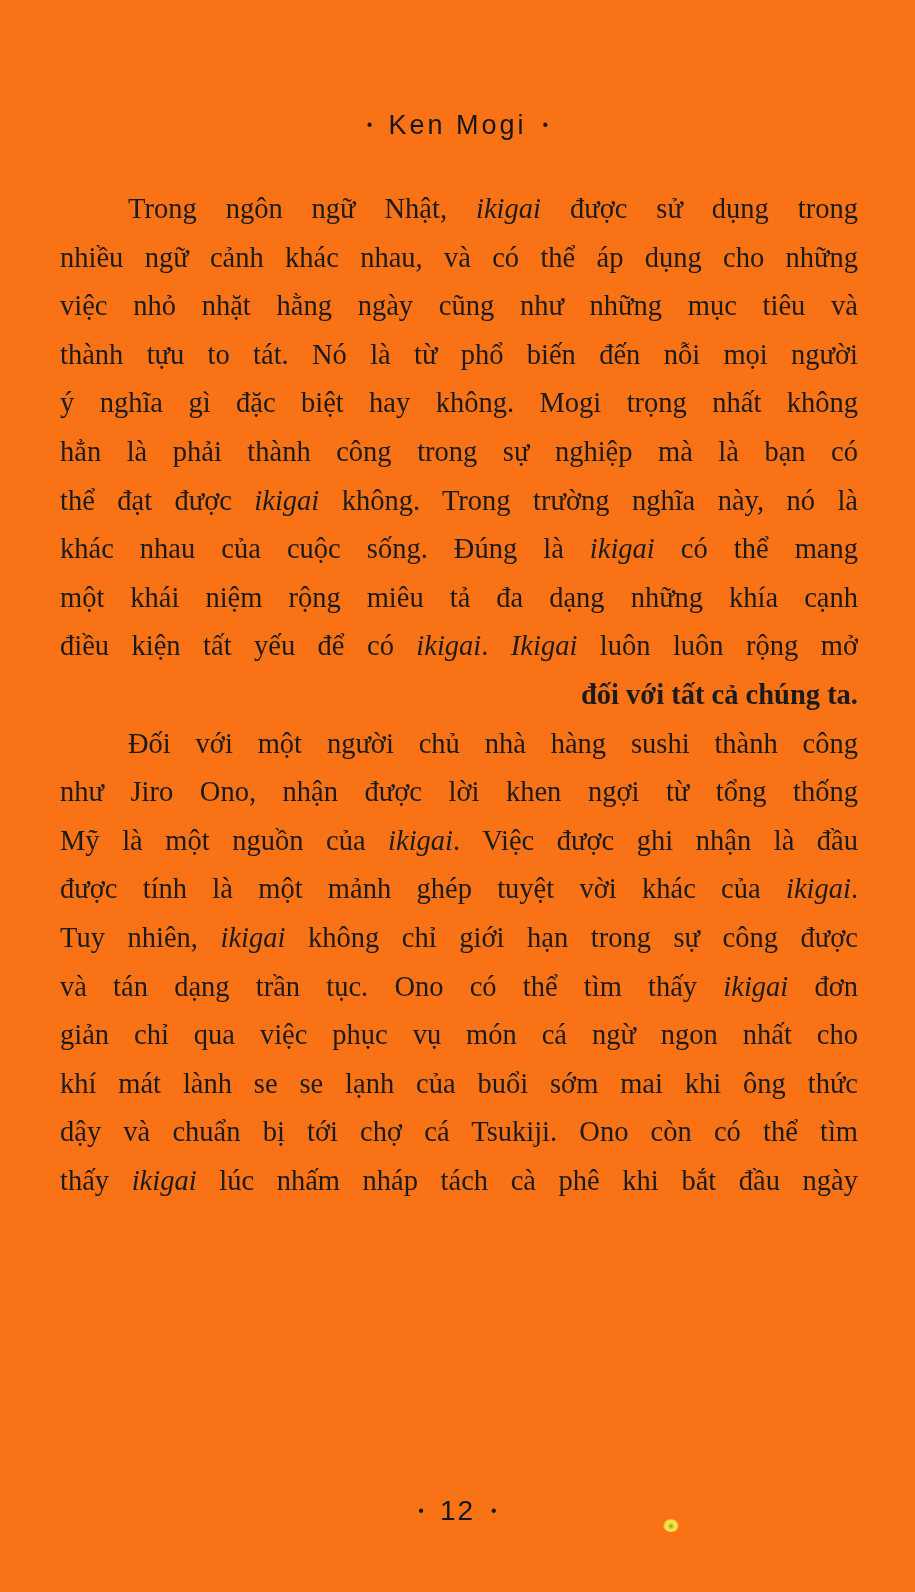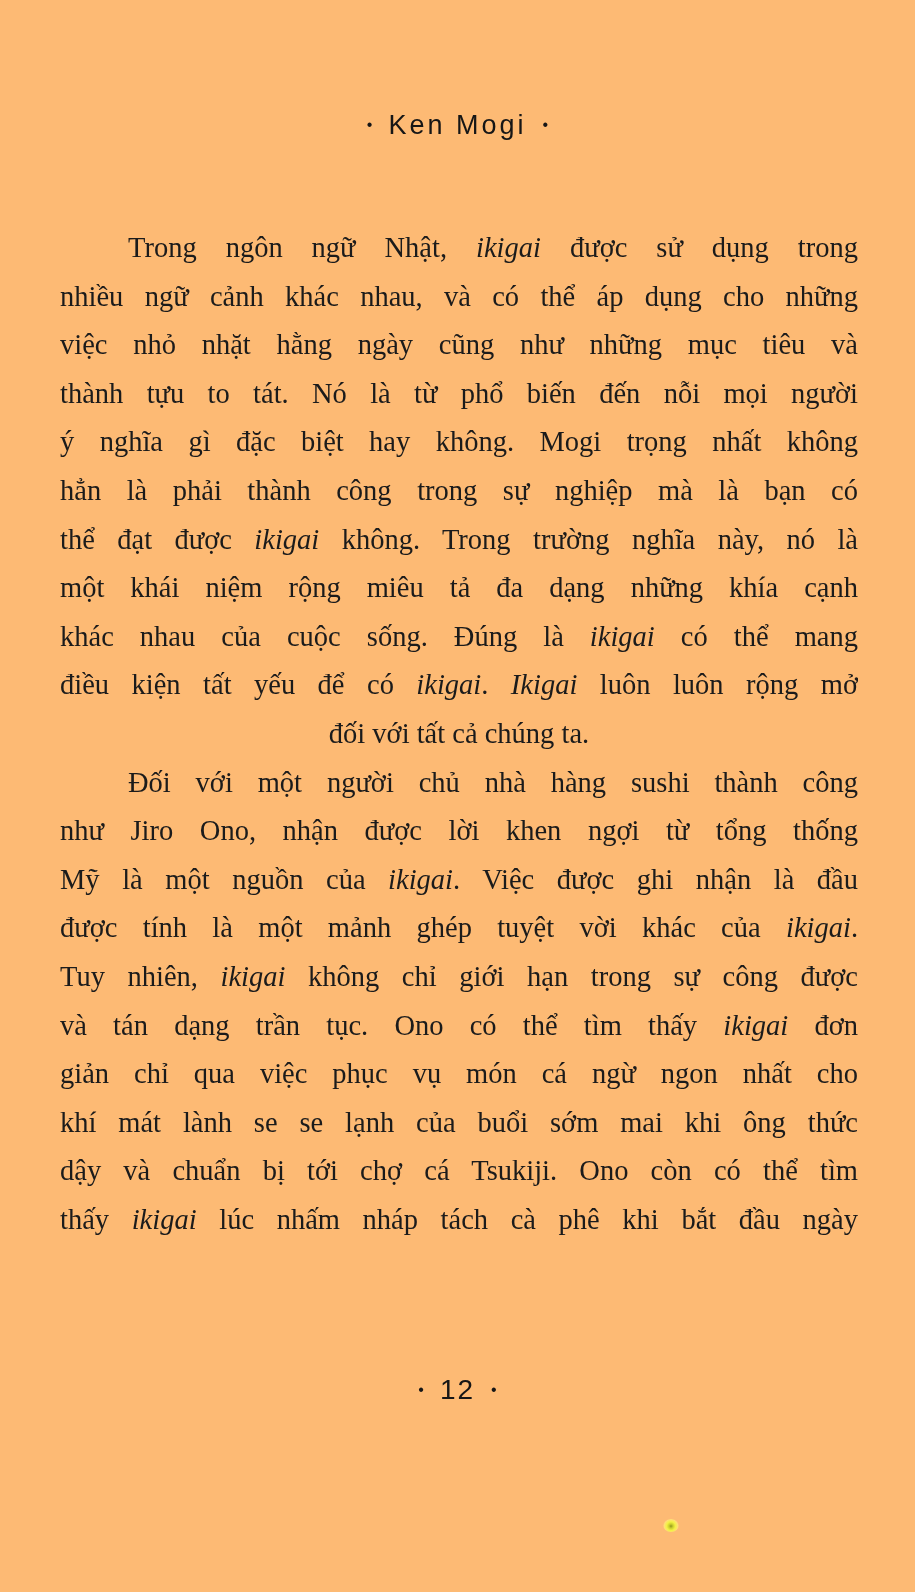--- a/index.html
+++ b/index.html
@@ -30,44 +30,43 @@
     vertical-align: 0.22em;
     letter-spacing: 0;
   }
   .running-head .dot.left, .page-footer .dot.left { margin-right: 16px; }
   .running-head .dot.right, .page-footer .dot.right { margin-left: 16px; }
   .body-text {
     position: absolute;
     left: 60px;
     top: 185px;
     width: 798px;
-    margin-top: 39px;
   }
   .line {
     height: 48.6px;
     line-height: 48.6px;
     overflow: hidden;
     font-size: 28.5px;
     text-align: justify;
     text-justify: inter-word;
     white-space: normal;
   }
   
   .line.j::after {
     content: "";
     display: inline-block;
     width: 100%;
     height: 0;
   }
   .line.indent { text-indent: 68px; }
-  .line.last { text-align: center; }
+  .line.last { text-align: right; font-weight: bold; }
   .it { font-style: italic; }
   .page-footer {
     position: absolute;
-    top: 1374px;
+    top: 1495px;
     left: 0;
     width: 100%;
     text-align: center;
     font-family: "Liberation Sans", sans-serif;
     font-size: 28px;
     font-weight: 500;
     letter-spacing: 2px;
     color: #161616;
   }
   .speck {
@@ -77,37 +76,37 @@
     width: 16px;
     height: 13px;
     border-radius: 50%;
     background: radial-gradient(circle at 50% 55%,
       #8f9422 0%, #c9cc2e 18%, #f2f243 40%, rgba(255,255,120,0.55) 62%, rgba(255,255,160,0) 78%);
   }
 </style>
 </head>
 <body>
 
-<div class="page" style="background: #fdba74; color: rgb(27, 27, 27);">
+<div class="page" style="background: #f97316; color: rgb(27, 27, 27);">
 
   <div class="running-head">
     <span class="dot left">•</span><span>Ken Mogi</span><span class="dot right">•</span>
   </div>
 
   <div class="body-text">
 
   <div class="line j indent"><span>Trong ngôn ngữ Nhật, </span><span class="it">ikigai</span><span> được sử dụng trong</span></div>
       <div class="line j"><span>nhiều ngữ cảnh khác nhau, và có thể áp dụng cho những</span></div>
       <div class="line j"><span>việc nhỏ nhặt hằng ngày cũng như những mục tiêu và</span></div>
       <div class="line j"><span>thành tựu to tát. Nó là từ phổ biến đến nỗi mọi người</span></div>
       <div class="line j"><span>ý nghĩa gì đặc biệt hay không. Mogi trọng nhất không</span></div>
       <div class="line j"><span>hẳn là phải thành công trong sự nghiệp mà là bạn có</span></div>
       <div class="line j"><span>thể đạt được </span><span class="it">ikigai</span><span> không. Trong trường nghĩa này, nó là</span></div>
+      <div class="line j"><span>khác nhau của cuộc sống. Đúng là </span><span class="it">ikigai</span><span> có thể mang</span></div>
       <div class="line j"><span>một khái niệm rộng miêu tả đa dạng những khía cạnh</span></div>
-      <div class="line j"><span>khác nhau của cuộc sống. Đúng là </span><span class="it">ikigai</span><span> có thể mang</span></div>
       <div class="line j"><span>điều kiện tất yếu để có </span><span class="it">ikigai</span><span>. </span><span class="it">Ikigai</span><span> luôn luôn rộng mở</span></div>
       <div class="line last"><span>đối với tất cả chúng ta.</span></div>
       <div class="line j indent"><span>Đối với một người chủ nhà hàng sushi thành công</span></div>
       <div class="line j"><span>như Jiro Ono, nhận được lời khen ngợi từ tổng thống</span></div>
       <div class="line j"><span>Mỹ là một nguồn của </span><span class="it">ikigai</span><span>. Việc được ghi nhận là đầu</span></div>
       <div class="line j"><span>được tính là một mảnh ghép tuyệt vời khác của </span><span class="it">ikigai</span><span>.</span></div>
       <div class="line j"><span>Tuy nhiên, </span><span class="it">ikigai</span><span> không chỉ giới hạn trong sự công được</span></div>
       <div class="line j"><span>và tán dạng trần tục. Ono có thể tìm thấy </span><span class="it">ikigai</span><span> đơn</span></div>
       <div class="line j"><span>giản chỉ qua việc phục vụ món cá ngừ ngon nhất cho</span></div>
       <div class="line j"><span>khí mát lành se se lạnh của buổi sớm mai khi ông thức</span></div>

